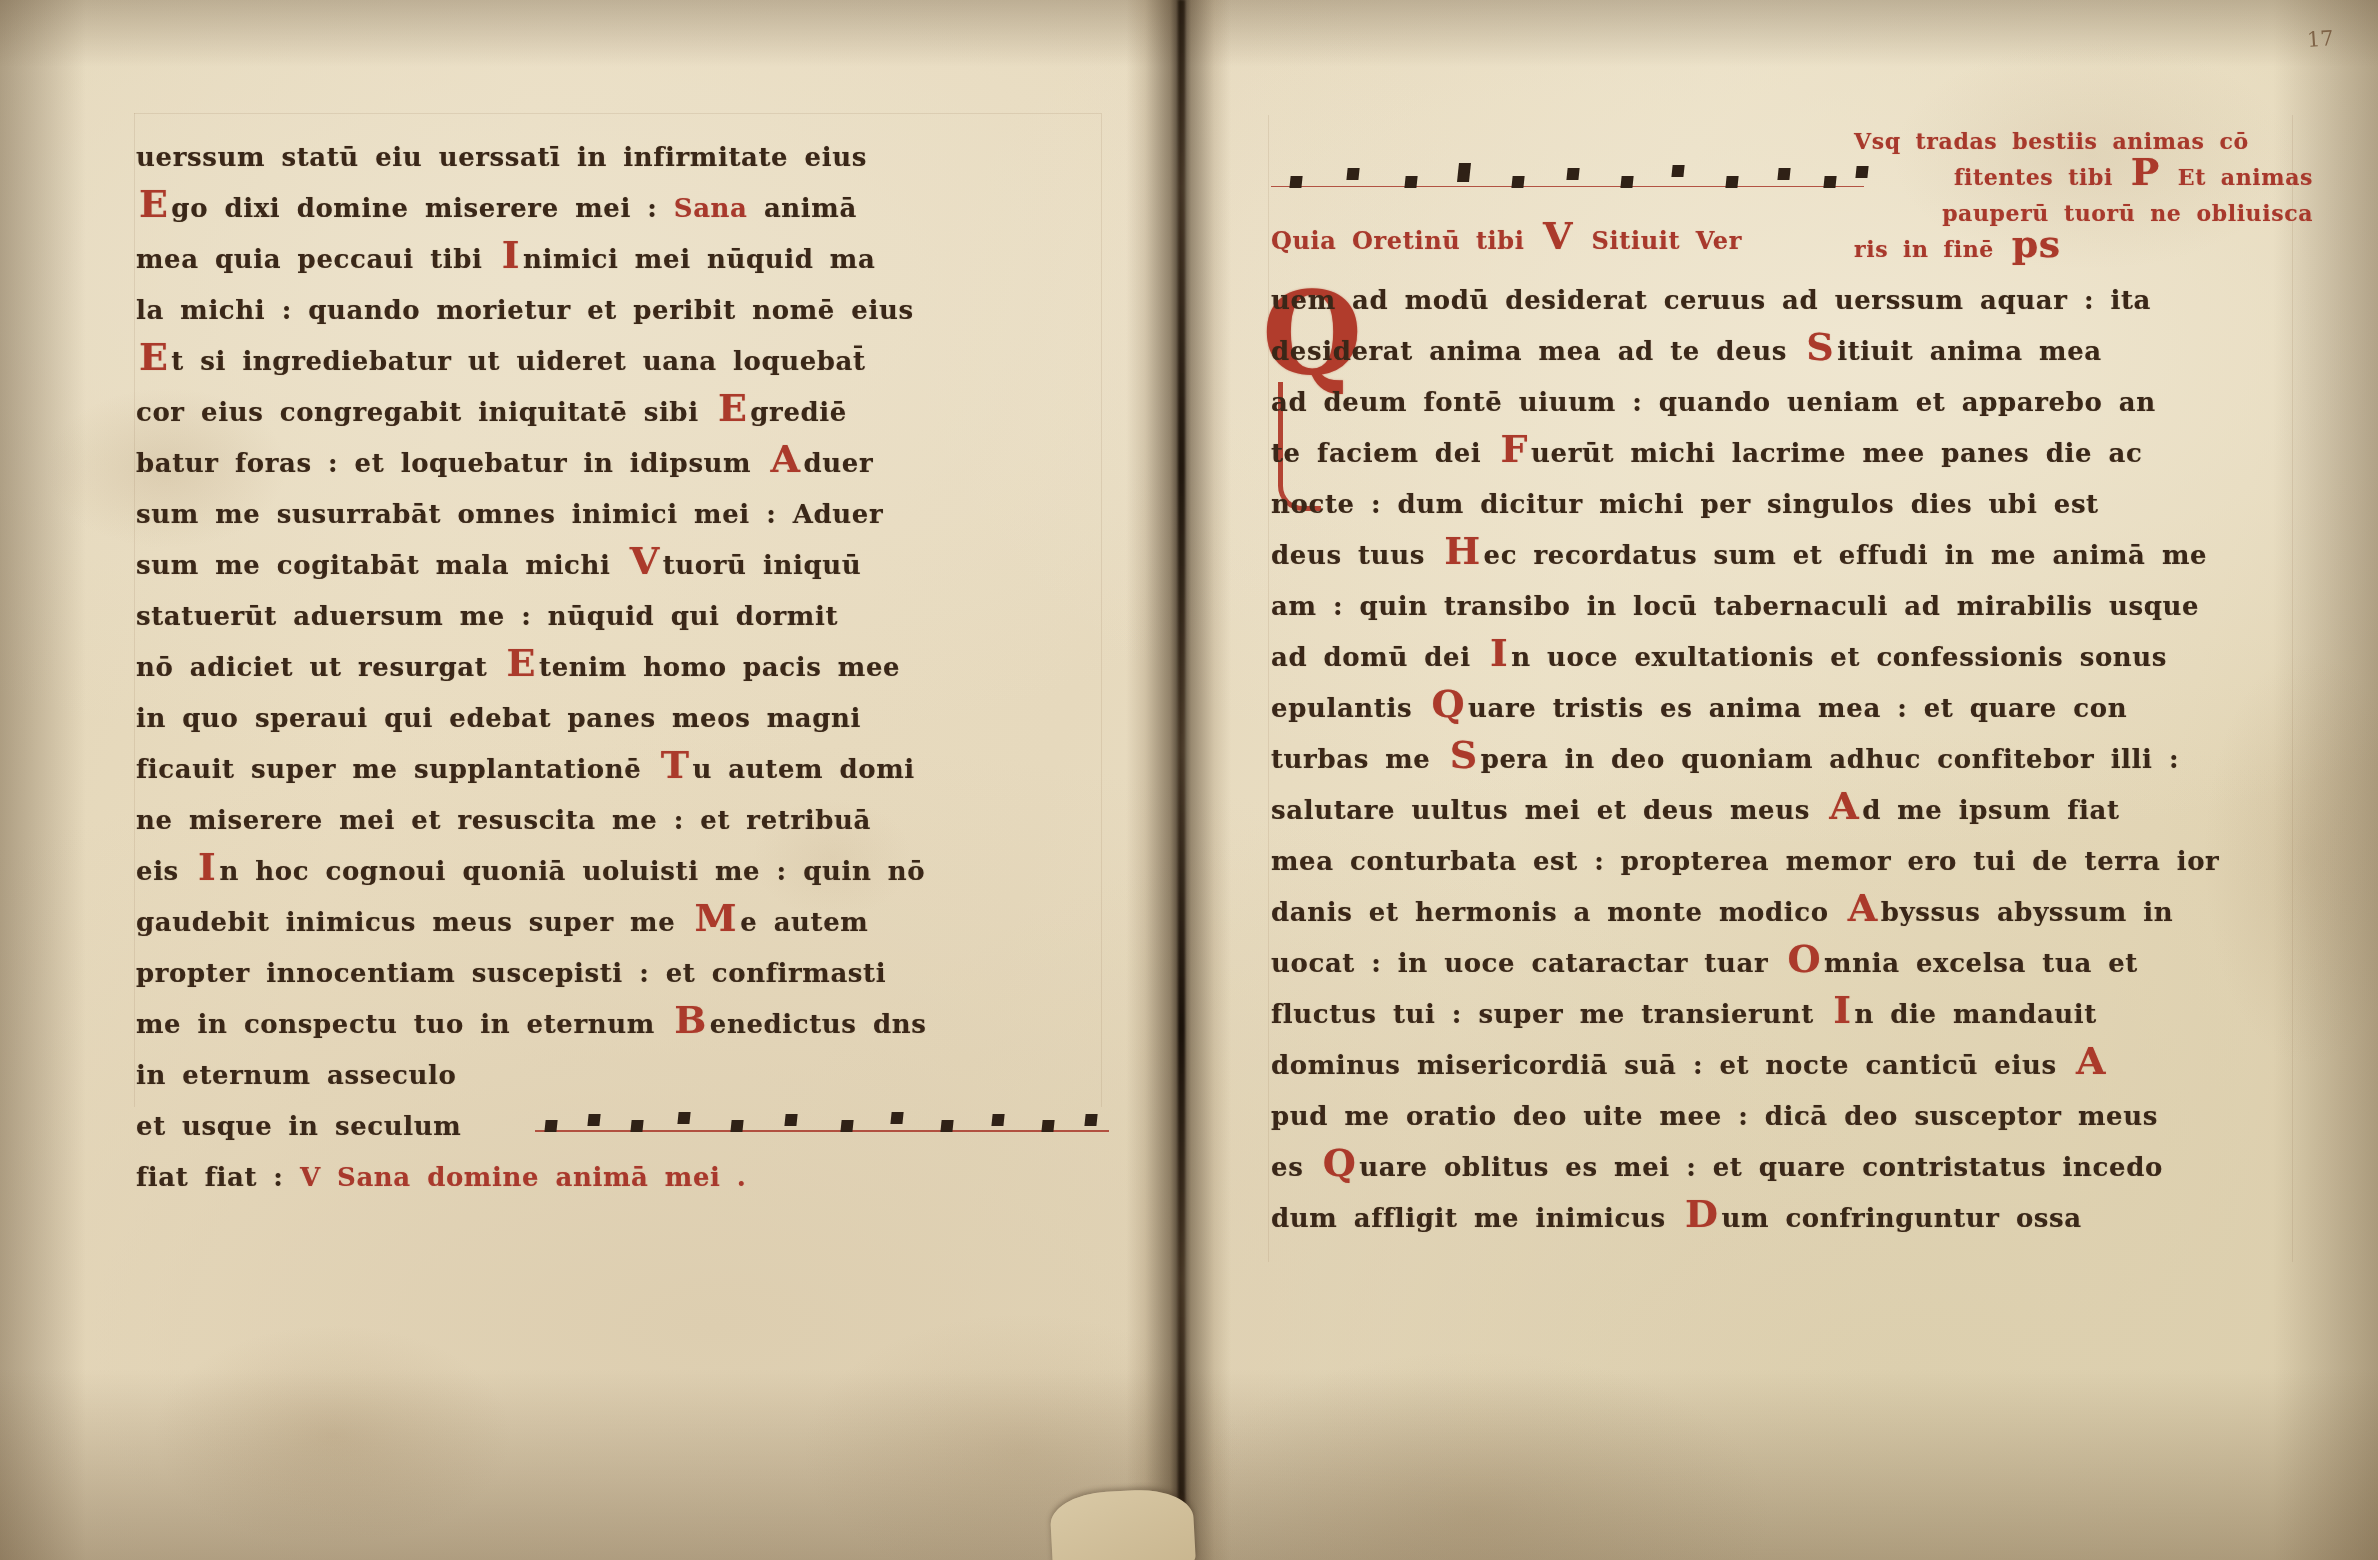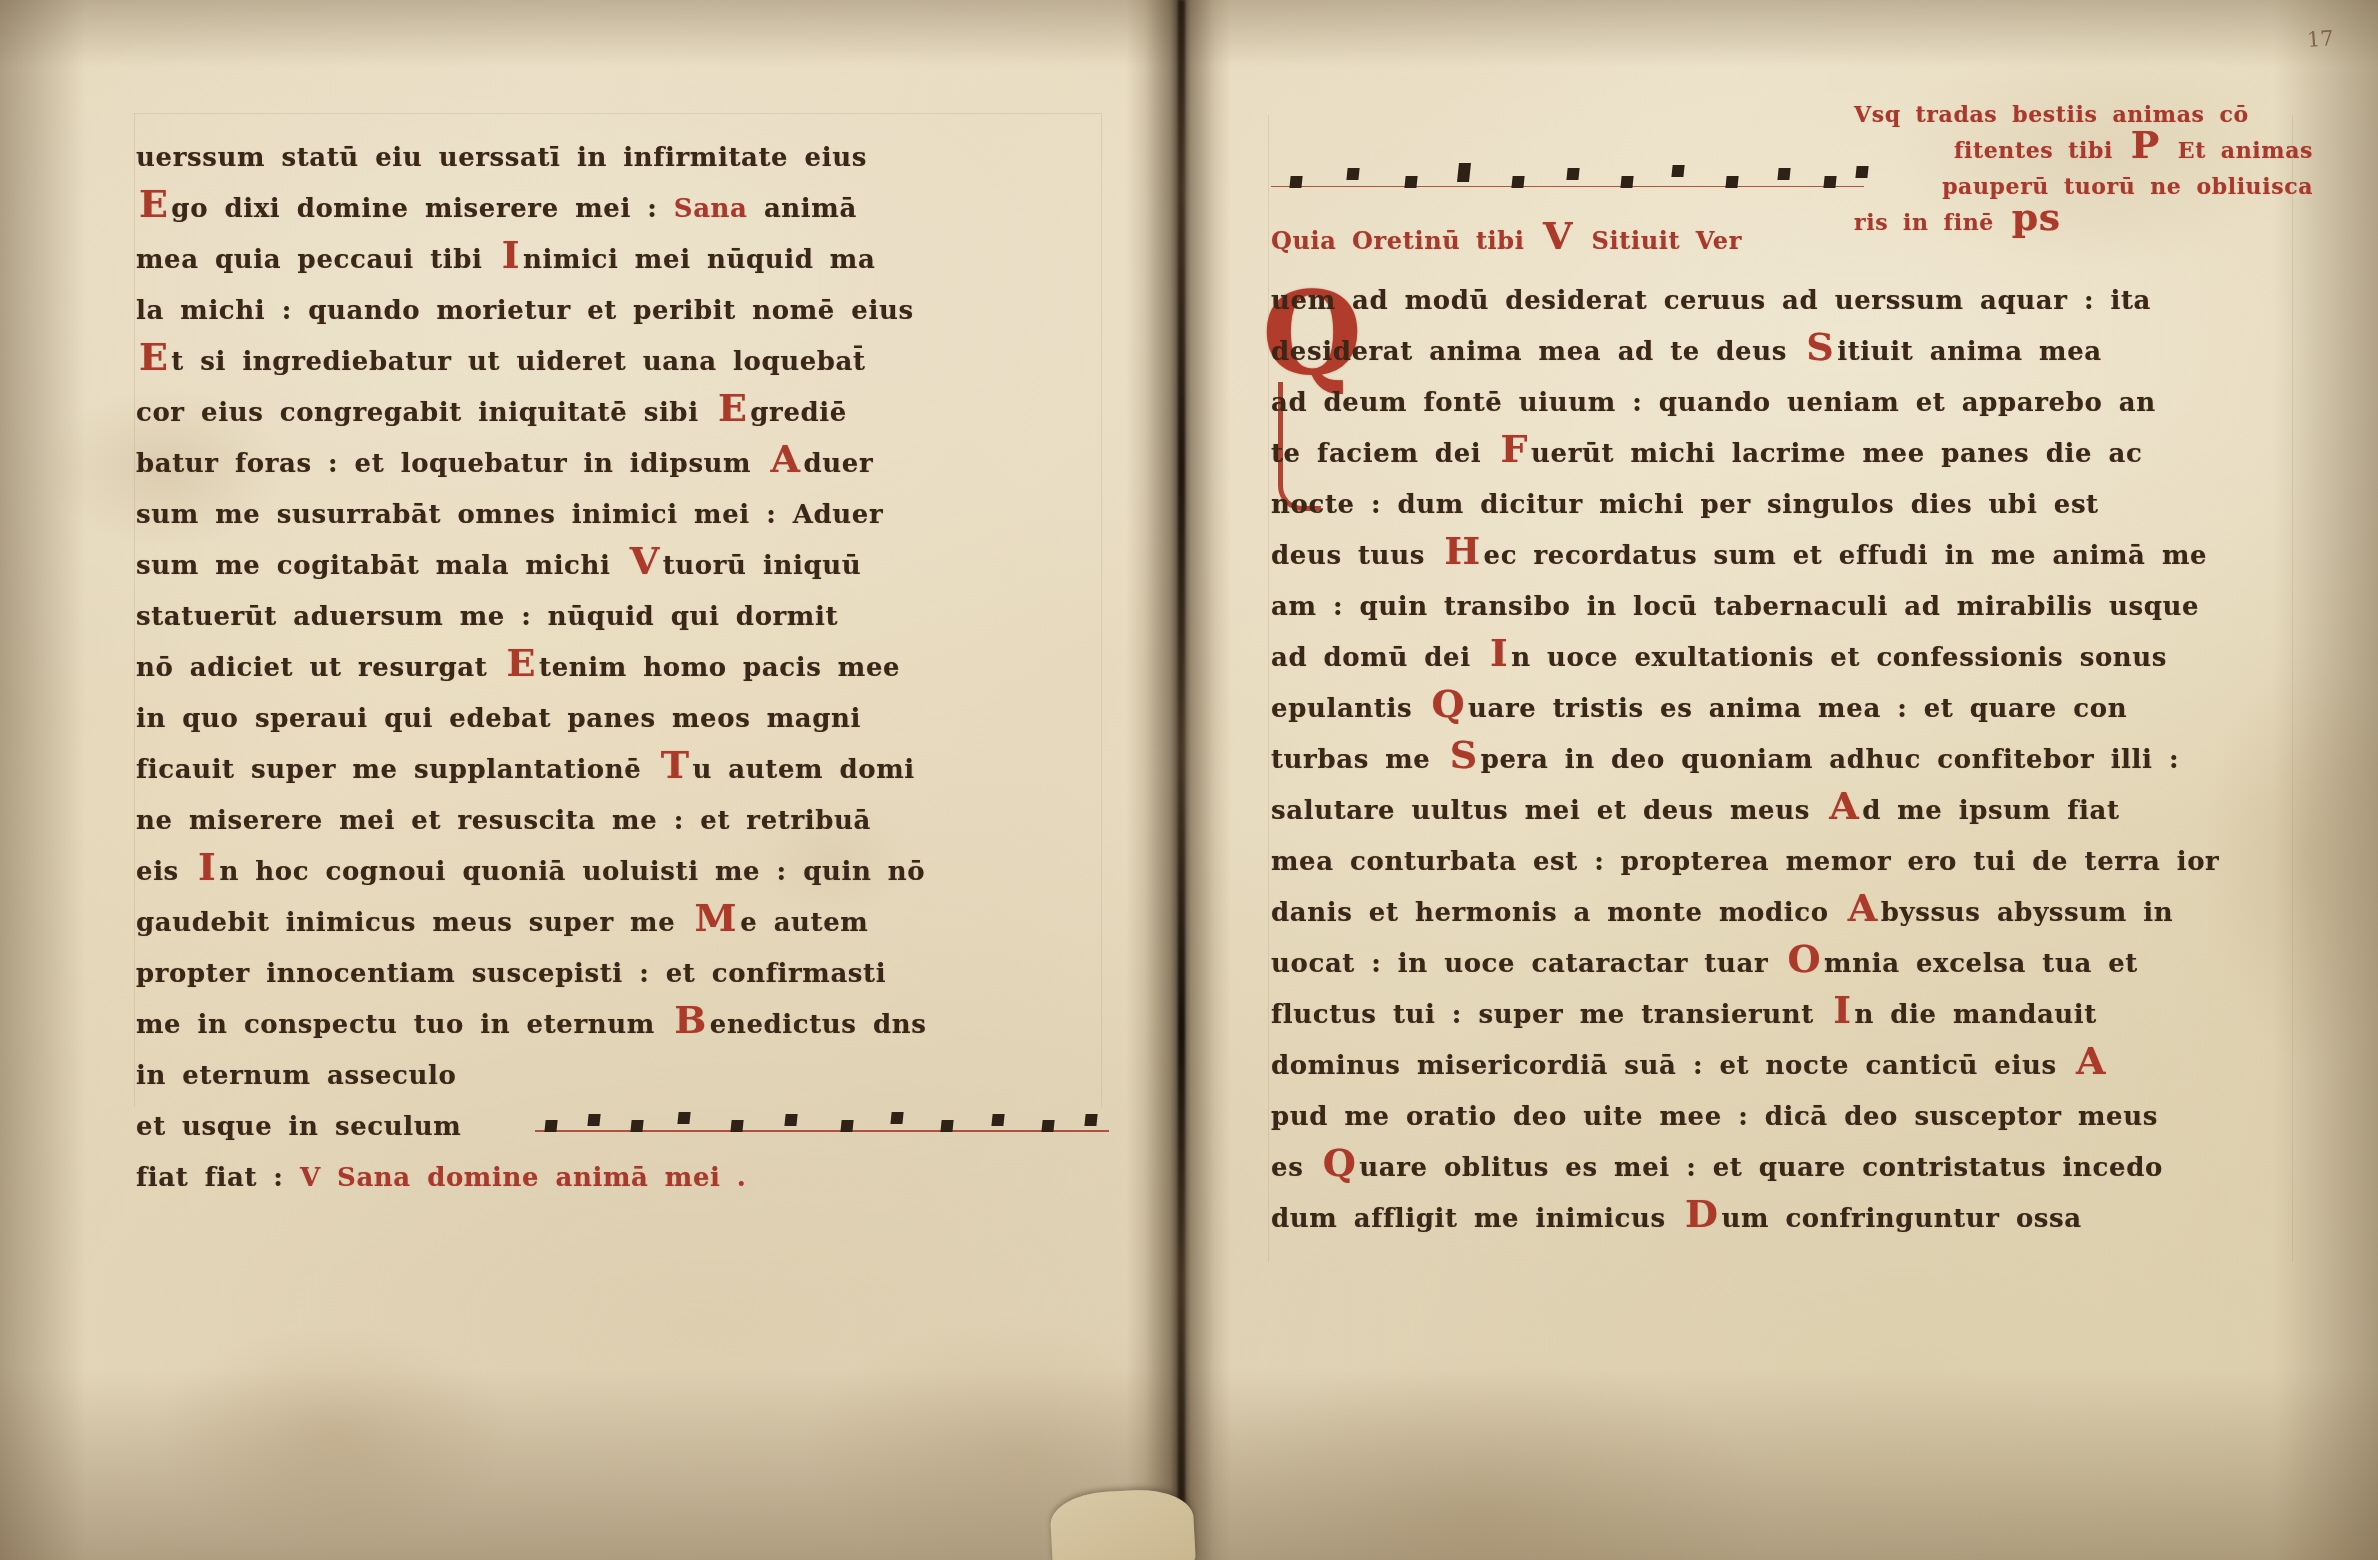--- a/index.html
+++ b/index.html
@@ -264,21 +264,21 @@
     <div class="neume" style="left:196px; top:21px;"></div>
     <div class="neume" style="left:250px; top:15.3px;"></div>
     <div class="neume" style="left:306px; top:21px;"></div>
     <div class="neume" style="left:356px; top:13.4px;"></div>
     <div class="neume" style="left:406px; top:21px;"></div>
     <div class="neume" style="left:457px; top:15.3px;"></div>
     <div class="neume" style="left:507px; top:21px;"></div>
     <div class="neume" style="left:550px; top:15.3px;"></div>
   </div>
 
-  <div class="col" id="right-header" style="left:1854px;top:96px;width:459px;font-size:22px;line-height:36px;">
+  <div class="col" id="right-header" style="left:1854px;top:123px;width:459px;font-size:22px;line-height:36px;">
       <div class="line" style="height: 36px;"><span class="rub">V</span><span class="rub">sq</span><span class="rub"> tradas bestiis animas cō</span></div>
       <div class="line" style="height: 36px; text-align: right;"><span class="rub">fitentes tibi </span><span class="cap">P</span><span class="rub"> Et animas</span></div>
       <div class="line" style="height: 36px; text-align: right;"><span class="rub">pauperū tuorū ne obliuisca</span></div>
       <div class="line" style="height: 36px;"><span class="rub">ris in finē </span><span class="cap">ps</span></div>
     </div>
 
   <div class="stave" style="left:1271px;top:153px;width:593px;height:42px;">
     <div class="stave-line" style="top:32.5px;width:593px;"></div>
     <div class="neume" style="left:19px;  top:23px;"></div>
     <div class="neume" style="left:76px;  top:15.3px;"></div>

